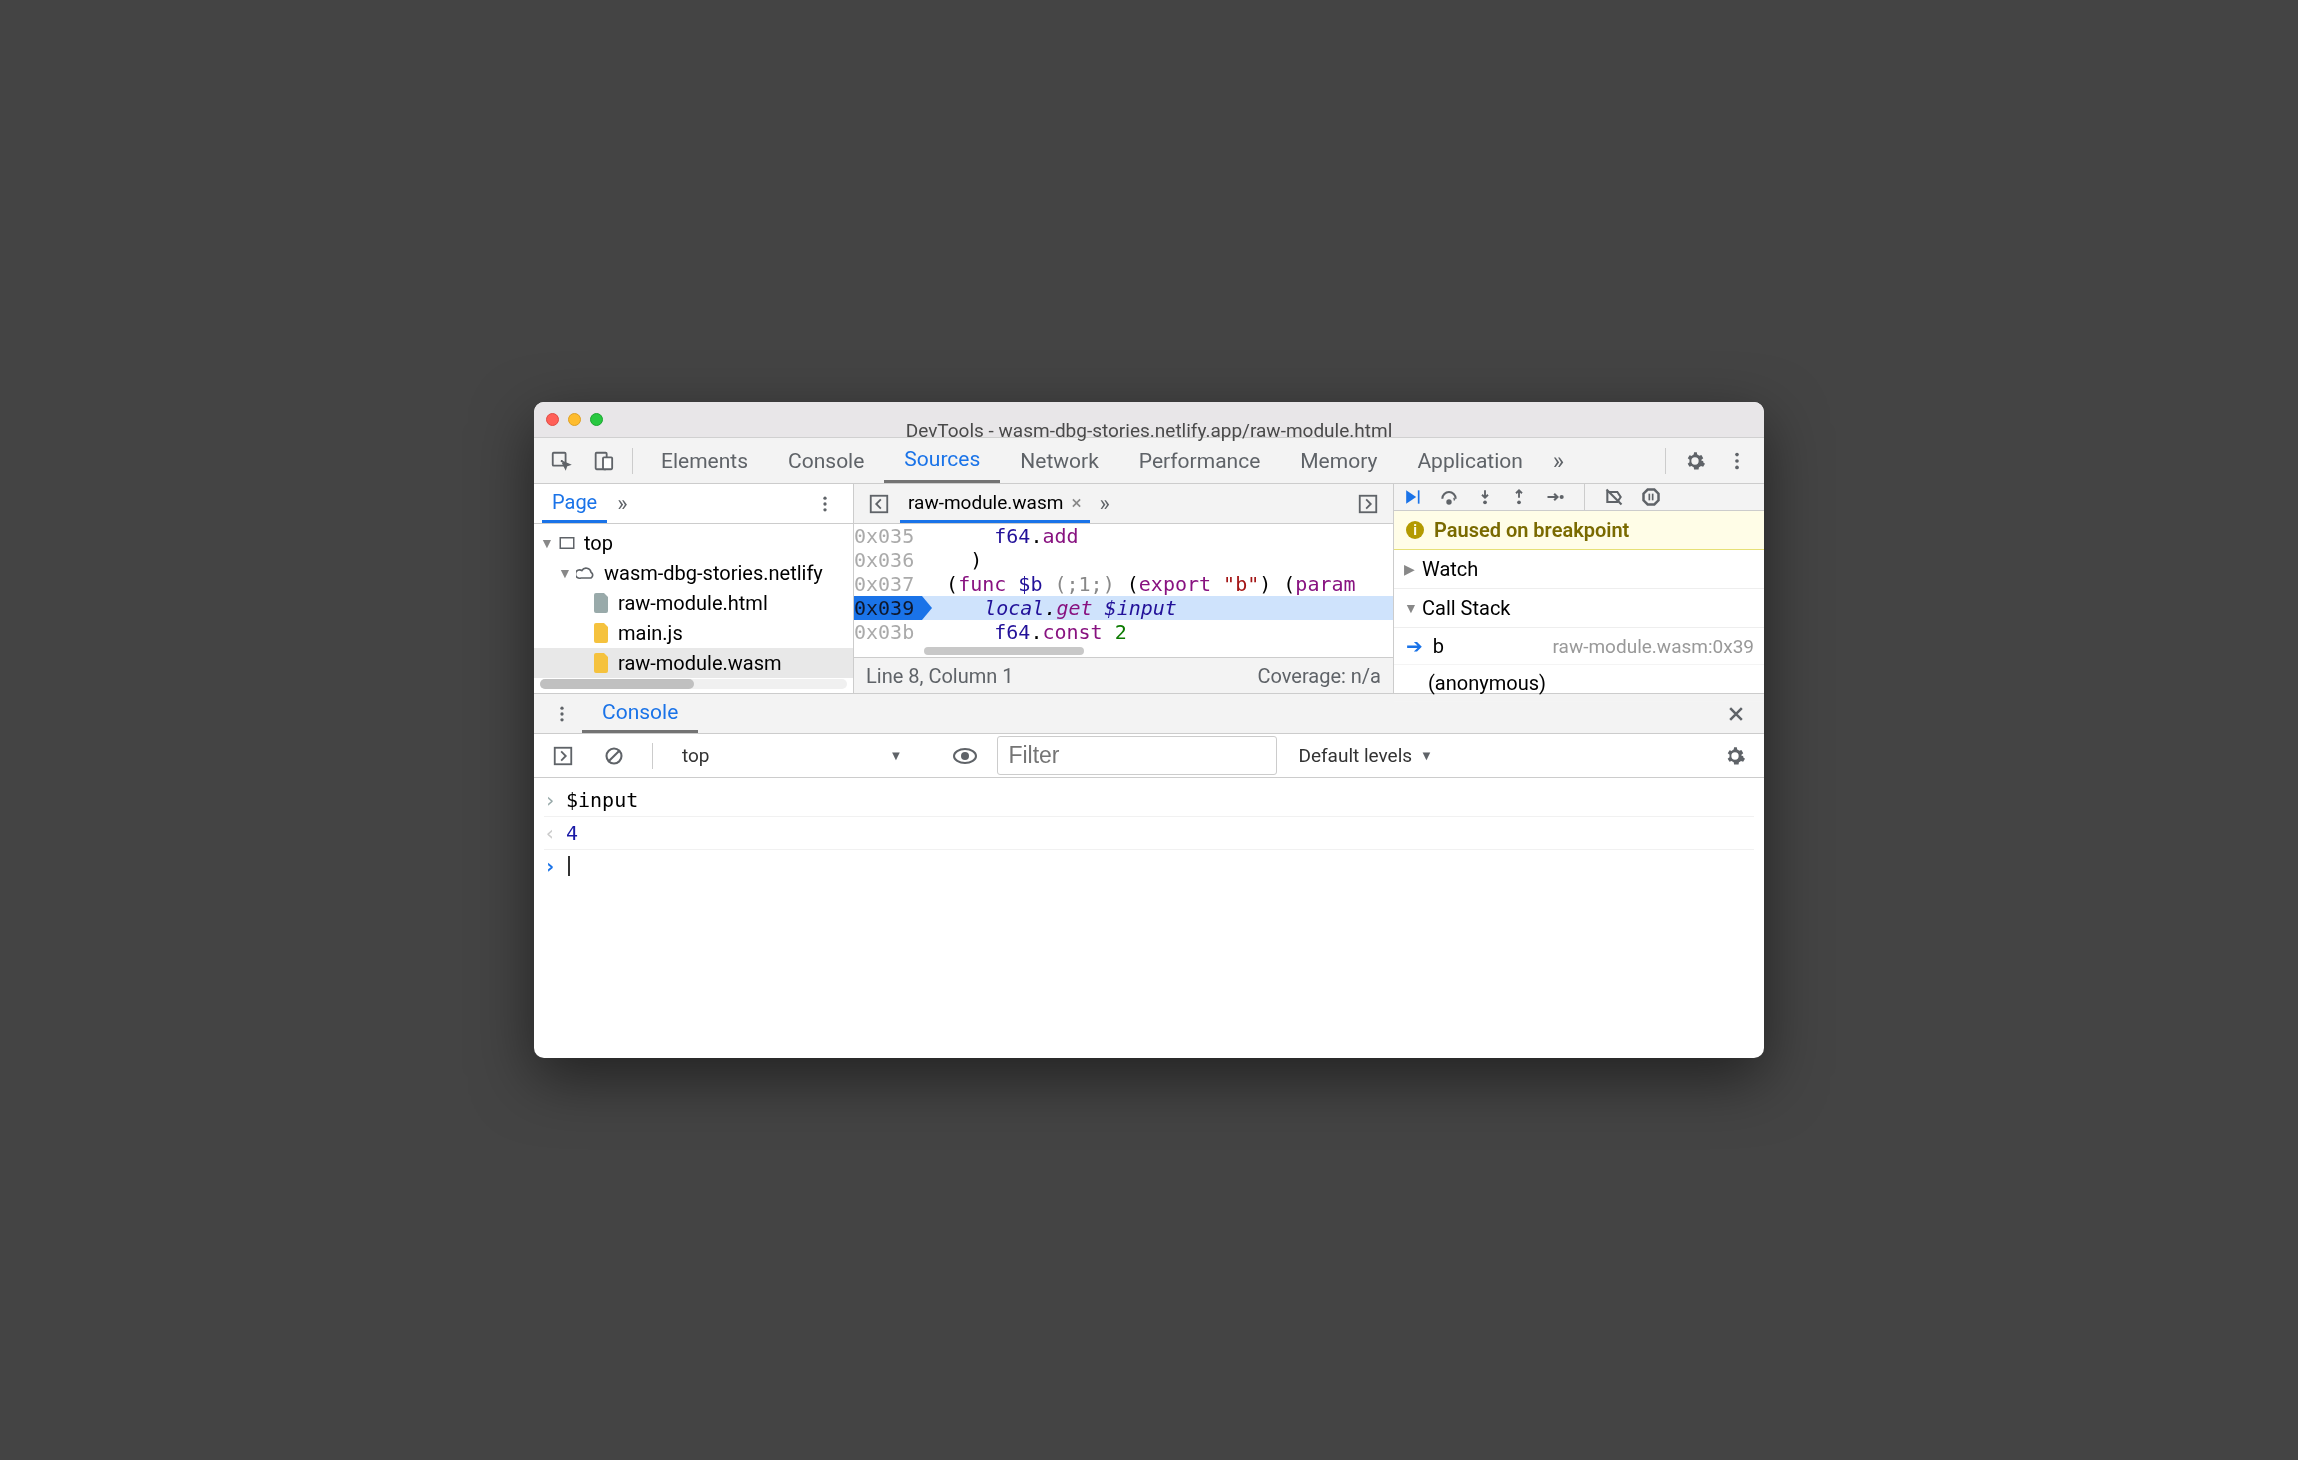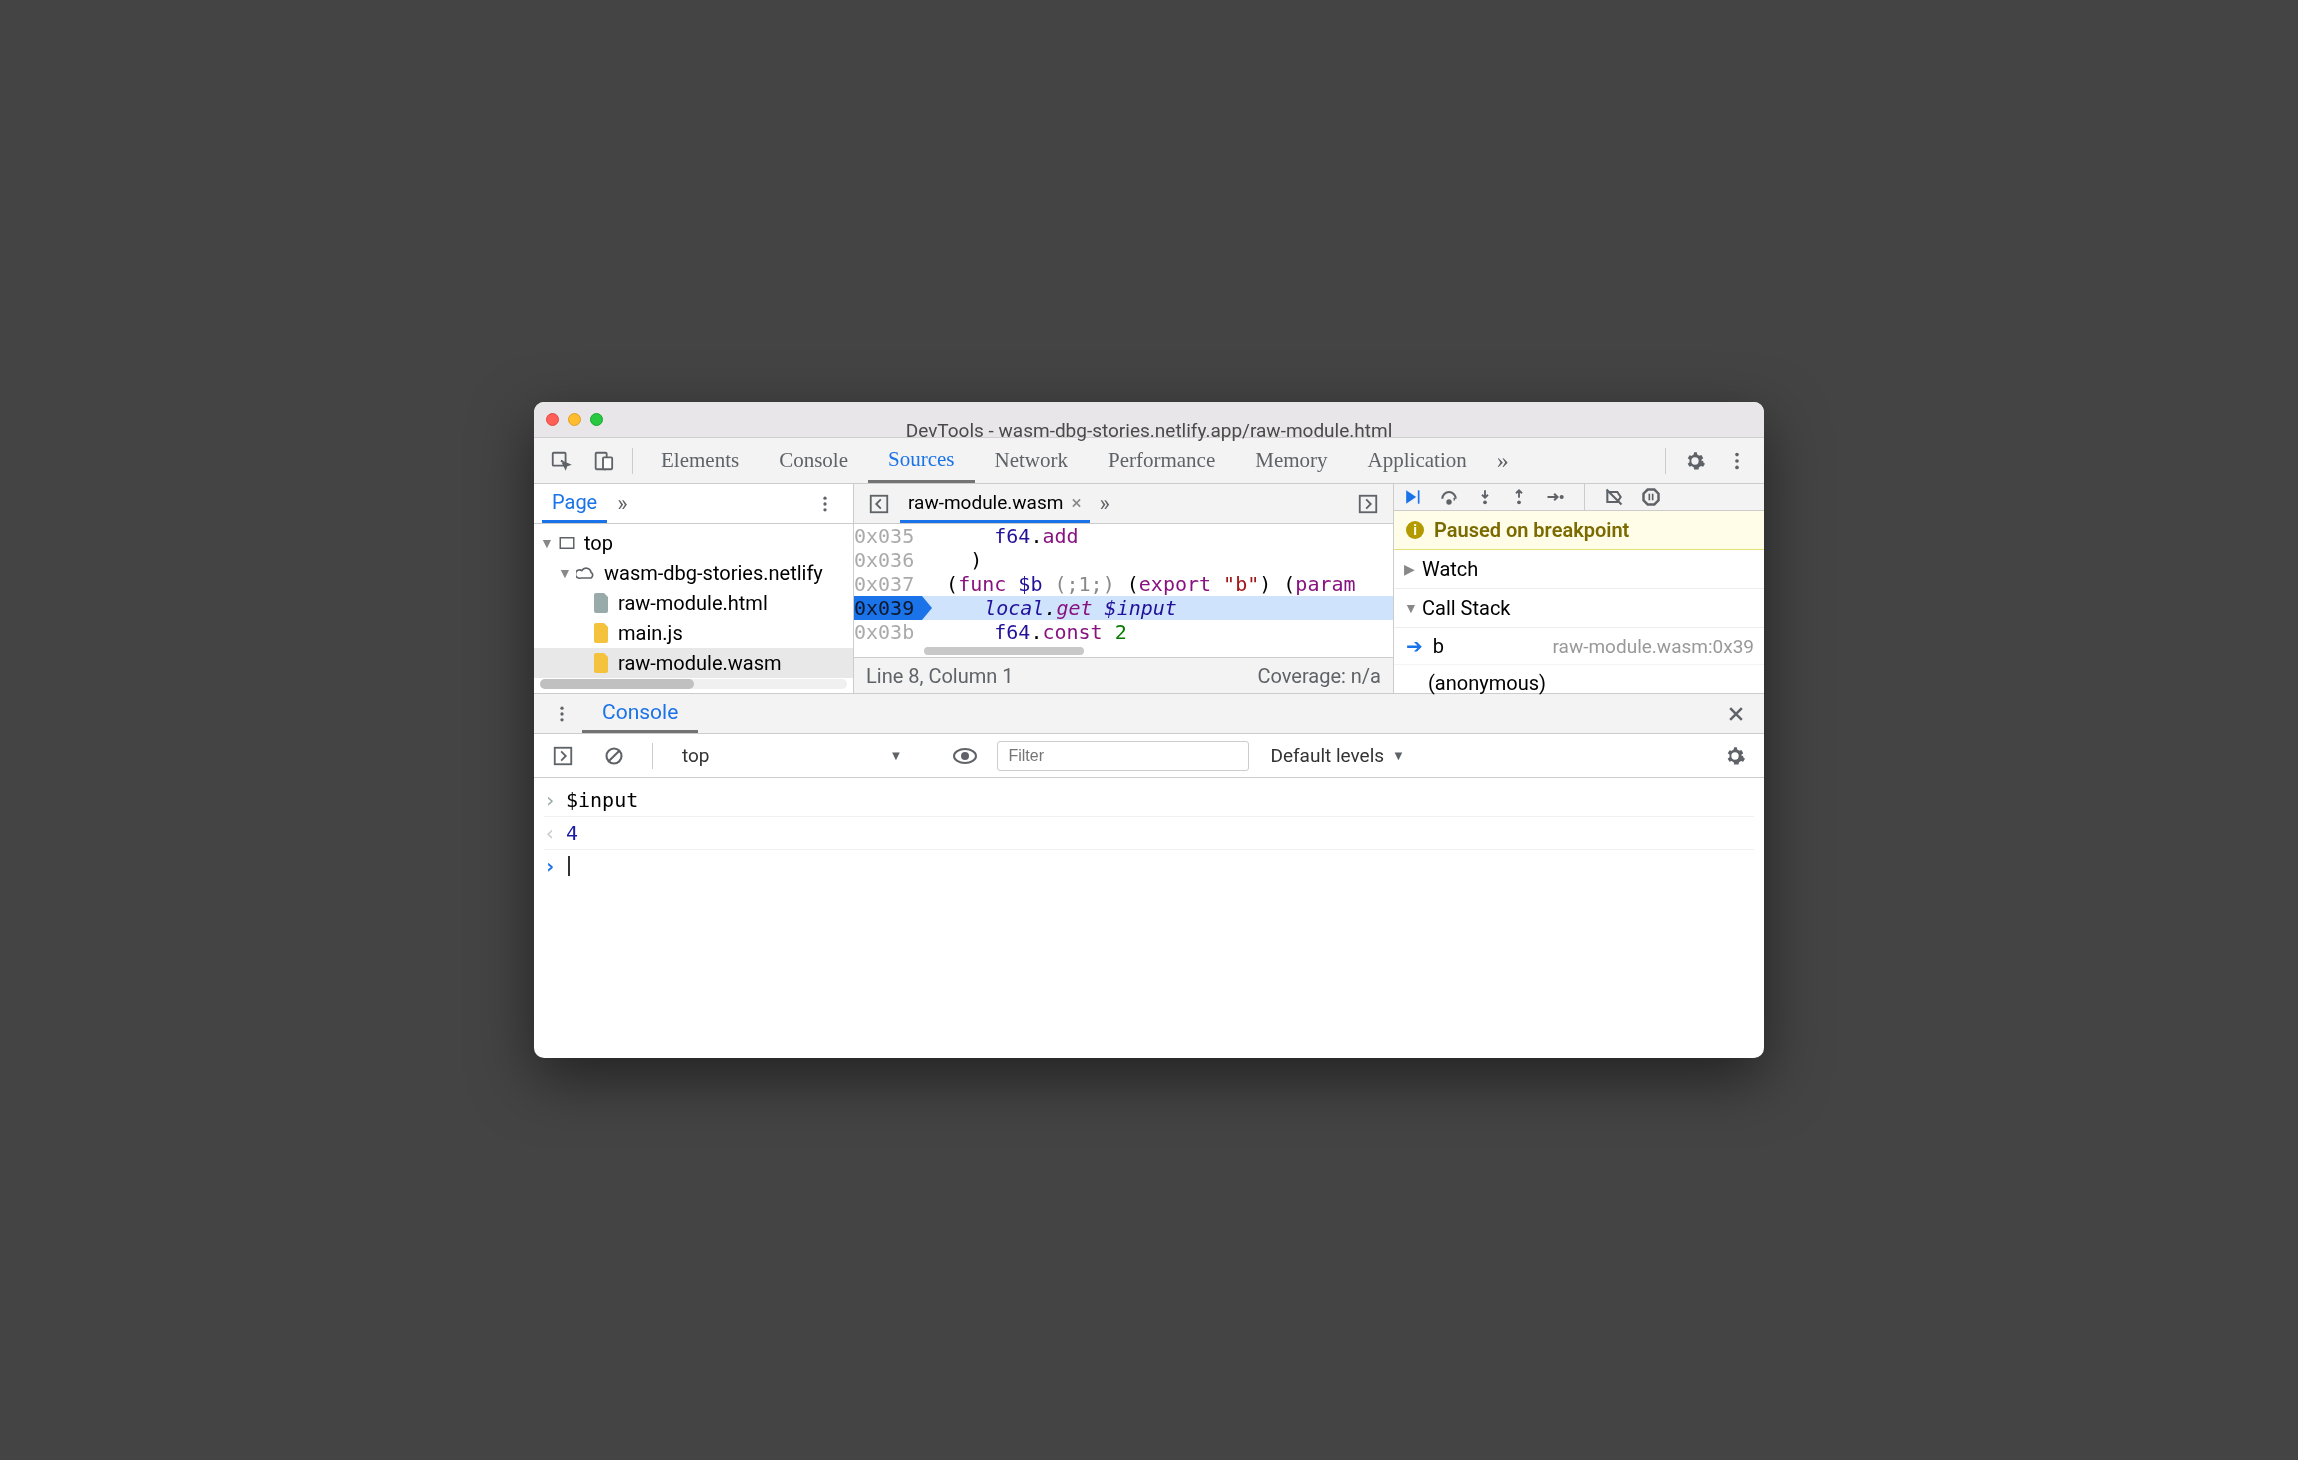--- a/index.html
+++ b/index.html
@@ -43,21 +43,20 @@
   margin-top: 21px;
 }
 
 .main-tabs {
   height: 46px;
   border-bottom: 1px solid #ccc;
   display: flex;
   align-items: center;
   padding: 0 6px;
   background: #f3f3f3;
-  font-family: Liberation Serif, serif;
 }
 .icon-btn {
   padding: 6px 10px;
   display: flex;
   align-items: center;
   justify-content: center;
   cursor: pointer;
   color: #5f6368;
 }
 .vsep { width: 1px; height: 26px; background: #ccc; margin: 0 8px; }
@@ -268,22 +267,22 @@
   border: 1px solid transparent;
   padding: 4px 30px 4px 10px;
   font-size: 19px;
   color: #333;
   display: flex;
   align-items: center;
 }
 .filter-input {
   border: 1px solid #ccc;
   padding: 5px 10px;
-  font-size: 16px;
-  width: 252px;
+  font-size: 23px;
+  width: 280px;
   border-radius: 3px;
 }
 .console-body {
   height: 280px;
   padding: 6px 10px;
   font-family: ui-monospace, Menlo, Monaco, monospace;
   font-size: 20px;
 }
 .console-row { display: flex; align-items: center; padding: 4px 0; border-bottom: 1px solid #f1f1f1; }
 .console-prompt { color: #888; width: 22px; }

